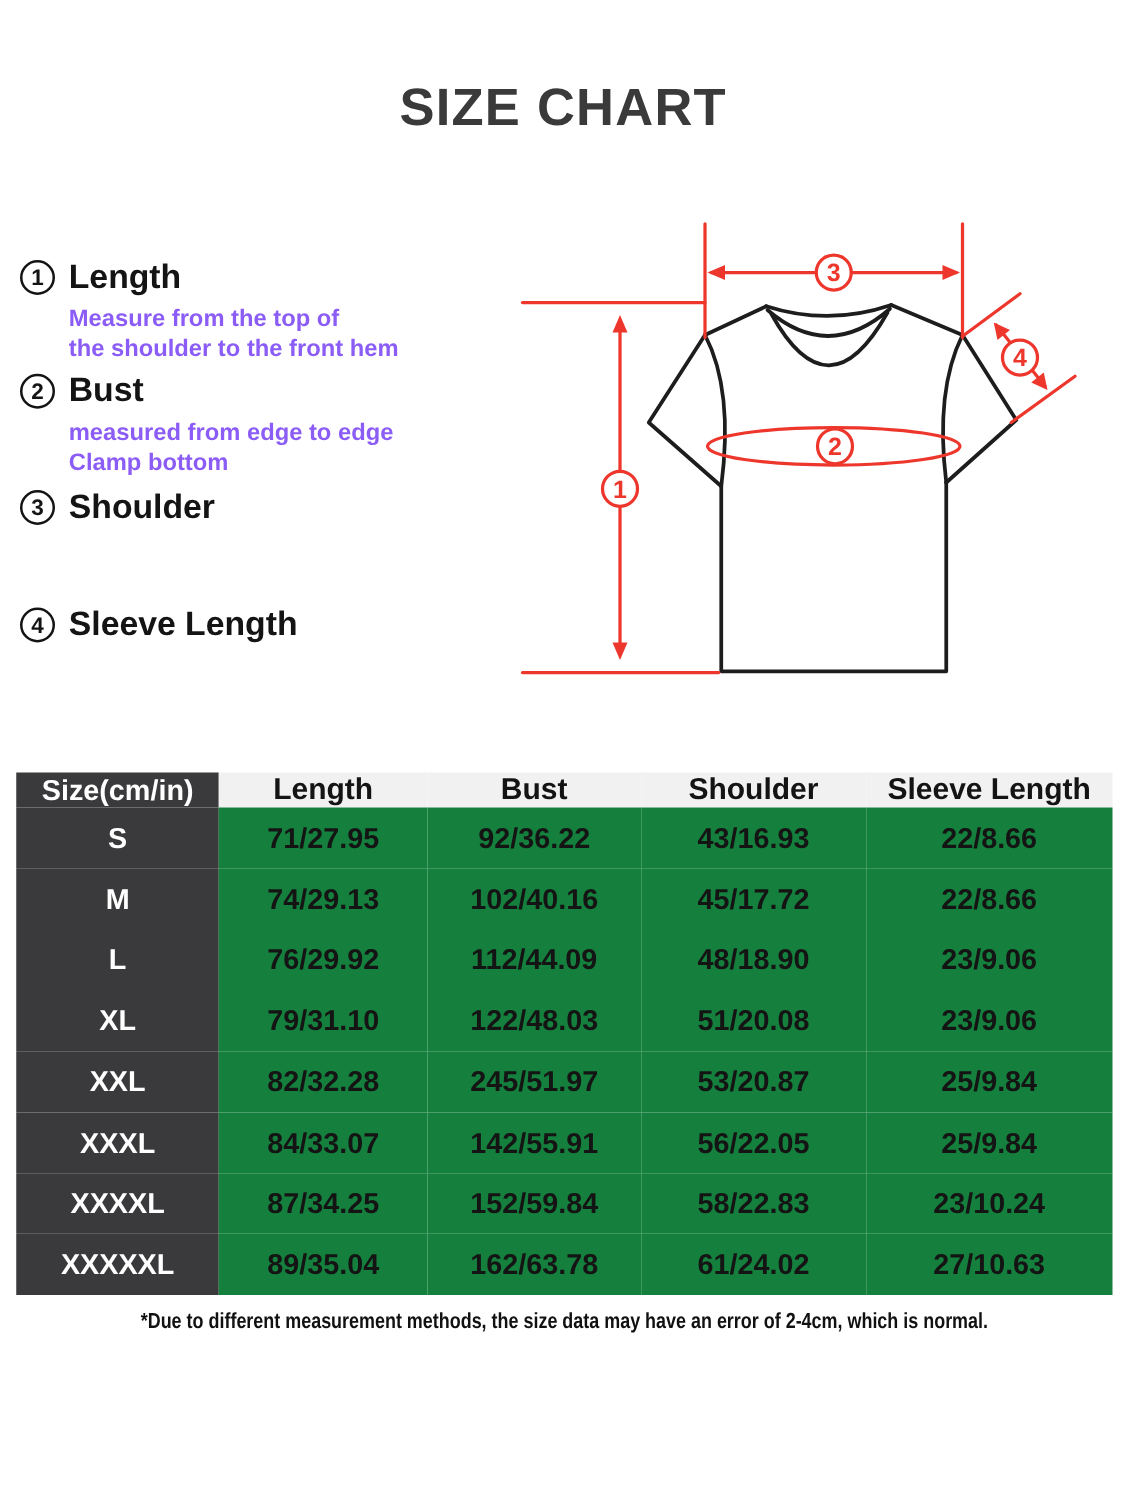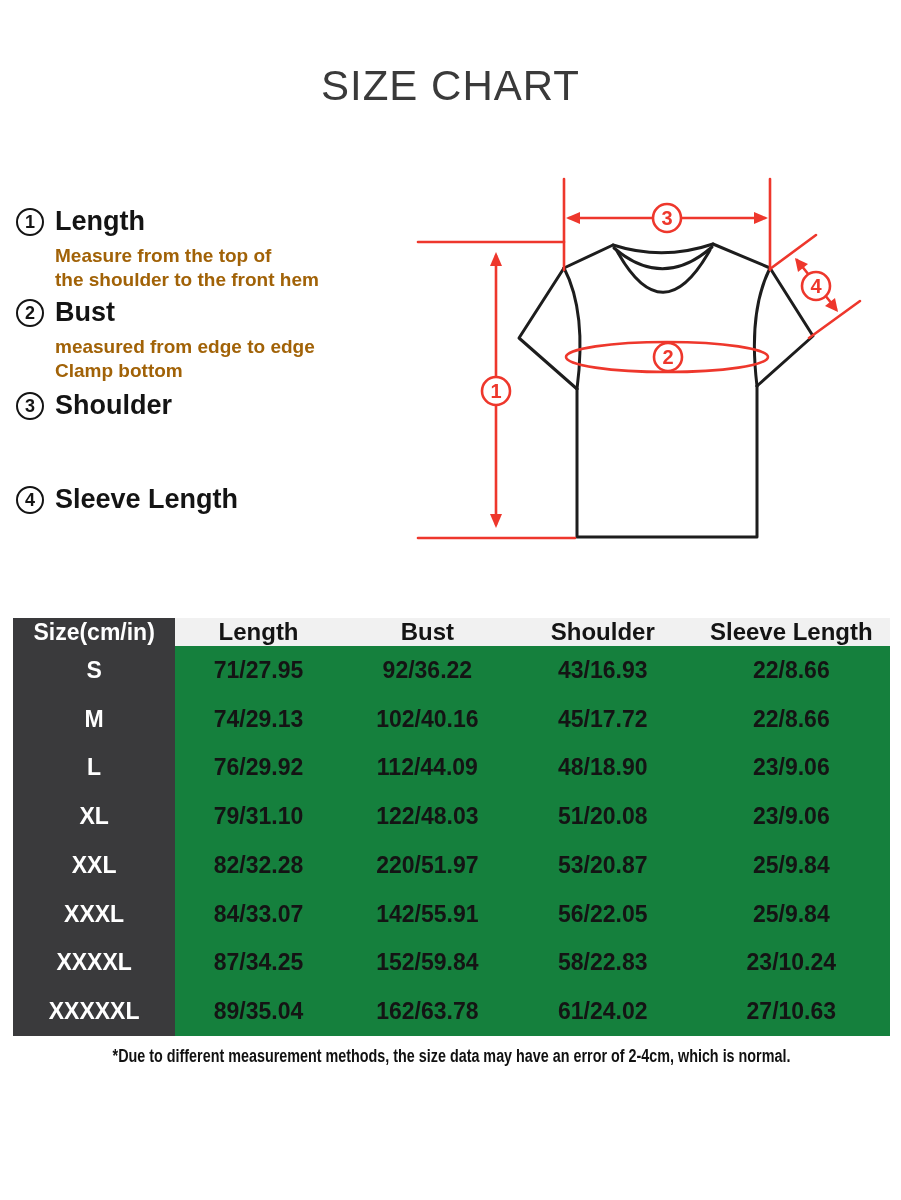--- a/index.html
+++ b/index.html
@@ -7,36 +7,36 @@
   .page {
     position:relative;
     width:901px; height:1200px;
     background:#ffffff;
     font-family:"Liberation Sans", "DejaVu Sans", sans-serif;
     overflow:hidden;
   }
   .title {
     position:absolute; top:62px; left:0; width:100%;
     text-align:center;
-    font-size:42px; font-weight:400; letter-spacing:1px;
+    font-size:42px; font-weight:700; letter-spacing:1px;
     color:#3a3a3a;
   }
   
   .instr { position:absolute; left:16px; width:400px; }
   .instr-head { display:flex; align-items:center; gap:11px; }
   .num-circle {
     width:28px; height:28px; flex:0 0 28px;
     border:2.5px solid #141414; border-radius:50%;
     display:flex; align-items:center; justify-content:center;
     font-size:18px; font-weight:bold; color:#141414; line-height:1;
   }
   .instr-title { font-size:27px; font-weight:bold; color:#141414; }
   .instr-sub {
     margin-left:39px; margin-top:7px;
-    font-size:19px; font-weight:bold; color:#a16207; line-height:24px;
+    font-size:19px; font-weight:bold; color:#8b5cf6; line-height:24px;
   }
   
   .diagram { position:absolute; left:410px; top:170px; }
   .shirt { stroke:#1d1d1d; stroke-width:3; fill:none; stroke-linejoin:round; stroke-linecap:round; }
   .red-line { stroke:#ee372c; stroke-width:2.6; fill:none; stroke-linecap:round; }
   .red-fill { fill:#ee372c; stroke:none; }
   .red-circle { fill:#ffffff; stroke:#ee372c; stroke-width:2.6; }
   .red-num { fill:#ee372c; font-size:20px; font-weight:bold; text-anchor:middle;
              font-family:"Liberation Sans","DejaVu Sans",sans-serif; }
   
@@ -200,21 +200,21 @@
         <tr>
           <th>XL</th>
           <td>79/31.10</td>
           <td>122/48.03</td>
           <td>51/20.08</td>
           <td>23/9.06</td>
         </tr>
         <tr>
           <th>XXL</th>
           <td>82/32.28</td>
-          <td>220/51.97</td>
+          <td>245/51.97</td>
           <td>53/20.87</td>
           <td>25/9.84</td>
         </tr>
         <tr>
           <th>XXXL</th>
           <td>84/33.07</td>
           <td>142/55.91</td>
           <td>56/22.05</td>
           <td>25/9.84</td>
         </tr>

